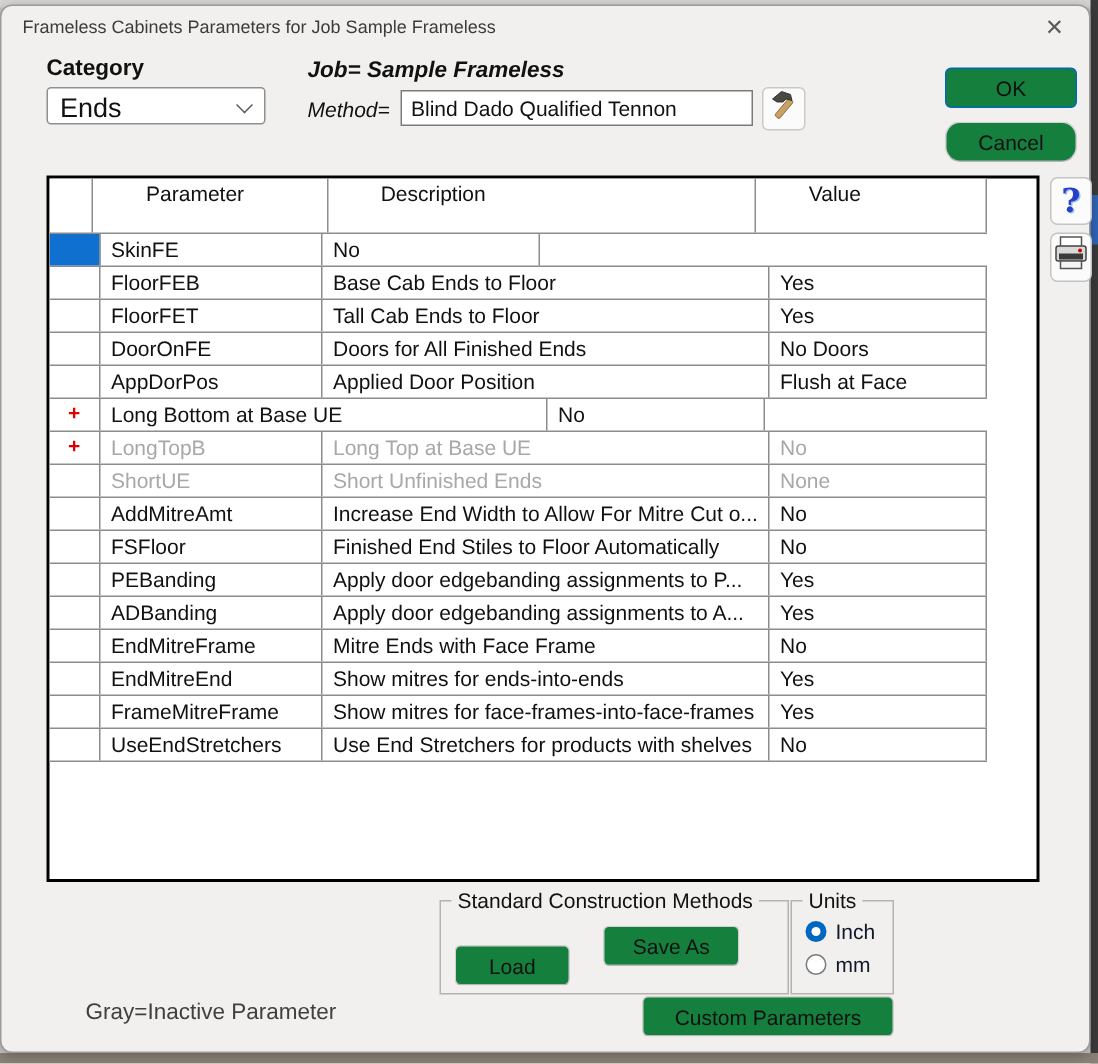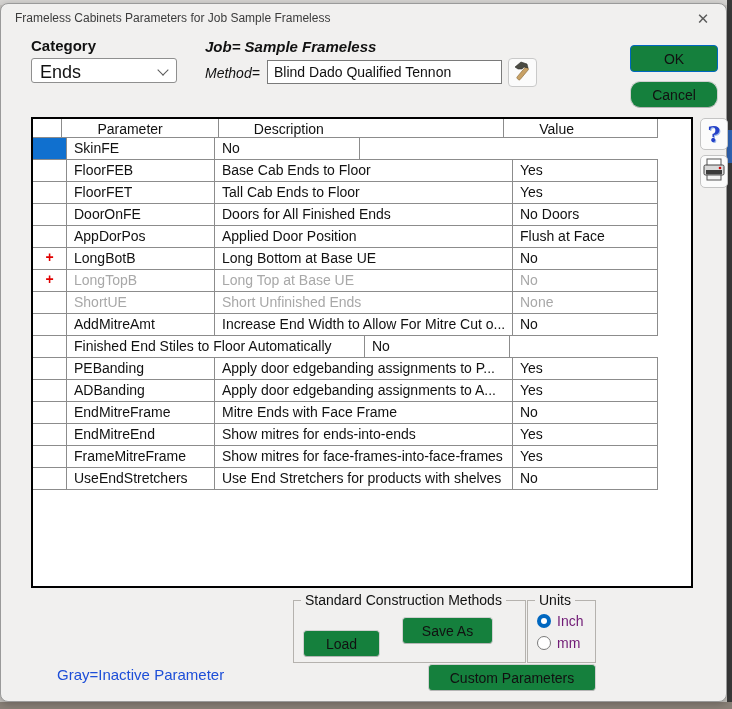--- a/index.html
+++ b/index.html
@@ -40,21 +40,21 @@
   .btn-ok { left:629px; top:41px; width:88px; height:27px; border:1.5px solid #0067c0; }
   .btn-cancel { left:629px; top:77px; width:88px; height:27px;border-radius:10px; }
   .btn-load { left:302px; top:626px; width:77px; height:27px; }
   .btn-saveas { left:401px; top:613px; width:91px; height:27px; }
   .btn-custom { left:427px; top:660px; width:168px; height:27px; }
 
   .param-table { position:absolute; left:30px; top:113px; width:662px; height:471px;
     background:#fff; border:2px solid #000; overflow:hidden; }
   .grid { width:625px; }
   .trow, .thead { display:flex; border-bottom:1px solid #8c8c8c; background:#fff; }
-  .thead { height:19px;gap:28px; }
+  .thead { height:37px;gap:28px; }
   .trow { height:22px; cursor:default; }
   .c { border-right:1px solid #8c8c8c; font-size:14px; color:#111; padding:2px 0 0 7px;
     white-space:nowrap; overflow:hidden; }
   .c.sel  { width:34px; padding:1px 0 0 0; text-align:center; color:#e00000; font-weight:bold; font-size:14px; }
   .c.p    { width:148px; }
   .c.d    { width:298px; }
   .c.v    { width:145px; }
   .thead .c { color:#111; font-weight:normal; padding-top:2px; }
   .c.sel.selected { background:#1070cf; }
   .trow.inactive .c.p, .trow.inactive .c.d, .trow.inactive .c.v { color:#a8a8a8; }
@@ -65,29 +65,29 @@
   .help-q { font-family:"DejaVu Serif", serif; font-weight:bold; font-size:22px; color:#2441c8;
     text-shadow:1px 1px 0 #9db8e8; line-height:1; }
   .print-btn { left:699px; top:151px; width:28px; height:33px; }
 
   .groupbox { position:absolute; border:1px solid #b5b2ae; }
   .group-std { left:292px; top:596px; width:233px; height:63px; }
   .group-units { left:526px; top:596px; width:69px; height:63px; }
   .group-label { position:absolute; top:-9px; left:7px; background:#f1f0ef; padding:0 4px;
     font-size:14px; color:#111; white-space:nowrap; }
 
-  .radio-row { position:absolute; display:flex; align-items:center; gap:6px; font-size:14px; color:#701a75; cursor:pointer; }
+  .radio-row { position:absolute; display:flex; align-items:center; gap:6px; font-size:14px; color:#0f172a; cursor:pointer; }
   .radio-inch { left:536px; top:609px; }
   .radio-mm { left:536px; top:631px; }
   .radio { width:14px; height:14px; border-radius:50%; border:1px solid #7a7a7a; background:#fff; position:relative; }
   .radio.on { border:none; background:#0067c0; }
   .radio.on::after { content:""; position:absolute; left:4px; top:4px; width:6px; height:6px;
     border-radius:50%; background:#fff; }
 
-  .note { position:absolute; left:56px; top:662px; font-size:15px; color:#1d4ed8; }
+  .note { position:absolute; left:56px; top:662px; font-size:15px; color:#404040; }
 </style>
 </head>
 <body>
 
 <div class="backdrop-top"></div>
 <div class="backdrop-right">
   <div class="blue-seg"></div>
 </div>
 <div class="backdrop-bottom"></div>
 
@@ -152,21 +152,20 @@
             <div class="c v">No Doors</div>
           </div>
           <div class="trow">
             <div class="c sel"></div>
             <div class="c p">AppDorPos</div>
             <div class="c d">Applied Door Position</div>
             <div class="c v">Flush at Face</div>
           </div>
           <div class="trow">
             <div class="c sel">+</div>
-            <div class="c p">LongBotB</div>
             <div class="c d">Long Bottom at Base UE</div>
             <div class="c v">No</div>
           </div>
           <div class="trow inactive">
             <div class="c sel">+</div>
             <div class="c p">LongTopB</div>
             <div class="c d">Long Top at Base UE</div>
             <div class="c v">No</div>
           </div>
           <div class="trow inactive">
@@ -176,20 +175,21 @@
             <div class="c v">None</div>
           </div>
           <div class="trow">
             <div class="c sel"></div>
             <div class="c p">AddMitreAmt</div>
             <div class="c d">Increase End Width to Allow For Mitre Cut o...</div>
             <div class="c v">No</div>
           </div>
           <div class="trow">
             <div class="c sel"></div>
+            <div class="c p">FSFloor</div>
             <div class="c d">Finished End Stiles to Floor Automatically</div>
             <div class="c v">No</div>
           </div>
           <div class="trow">
             <div class="c sel"></div>
             <div class="c p">PEBanding</div>
             <div class="c d">Apply door edgebanding assignments to P...</div>
             <div class="c v">Yes</div>
           </div>
           <div class="trow">

